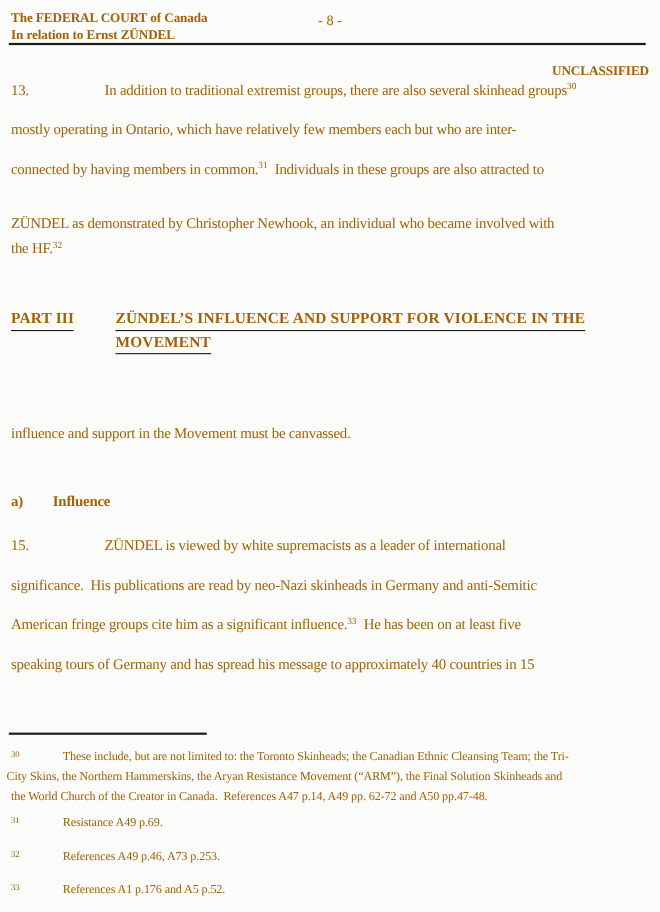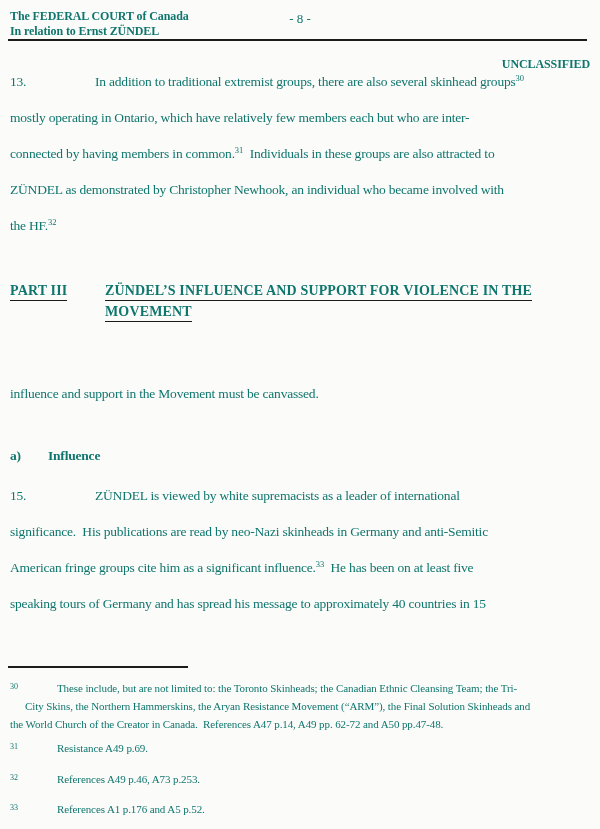--- a/index.html
+++ b/index.html
@@ -1,18 +1,18 @@
 <!DOCTYPE html>
 <html><head>
 <meta charset="utf-8">
 <style>
   html,body { margin:0; padding:0; background:#e8e8e6; }
   .page {
     position:relative; width:600px; height:829px;
-    background:#fbfbf9; color:#0f766e;
+    background:#fbfbf9; color:#a16207;
     font-family:"Liberation Serif","DejaVu Serif",serif;
     overflow:hidden;
   }
   .abs { position:absolute; white-space:pre; }
   
   .hdr { font-weight:bold; font-size:12px; letter-spacing:-0.1px; line-height:15px; }
   .pageno { font-size:13px; text-align:center; left:0; right:0; }
   .rule { position:absolute; background:#1c1c1c; }
   
   .bline { font-size:13.5px; letter-spacing:-0.2px; line-height:20px; }
@@ -34,39 +34,39 @@
 
   <div class="abs hdr" style="left:10px; top:9px;">The FEDERAL COURT of Canada</div>
   <div class="abs hdr" style="left:10px; top:24px;">In relation to Ernst ZÜNDEL</div>
   <div class="abs pageno" style="top:11px;">- 8 -</div>
   <div class="abs hdr" style="right:10px; top:9px;margin-top:48px;">UNCLASSIFIED</div>
   <div class="rule" style="left:8px; top:39px; width:579px; height:2px;"></div>
 
   <div class="abs bline" style="left:10px; top:72px;"><span class="pnum">13.</span><span>In addition to traditional extremist groups, there are also several skinhead groups</span><span class="sup">30</span></div>
   <div class="abs bline" style="left:10px; top:108px;"><span>mostly operating in Ontario, which have relatively few members each but who are inter-</span></div>
   <div class="abs bline" style="left:10px; top:144px;"><span>connected by having members in common.</span><span class="sup">31</span><span>  Individuals in these groups are also attracted to</span></div>
-  <div class="abs bline" style="left:10px; top:180px;"><span>ZÜNDEL as demonstrated by Christopher Newhook, an individual who became involved with</span></div>
+  <div class="abs bline" style="left:10px; top:193px;"><span>ZÜNDEL as demonstrated by Christopher Newhook, an individual who became involved with</span></div>
   <div class="abs bline" style="left:10px; top:216px;"><span>the HF.</span><span class="sup">32</span></div>
 
   <div class="abs part" style="left:10px; top:282px;"><span class="u">PART III</span></div>
   <div class="abs part" style="left:105px; top:282px;"><span class="u">ZÜNDEL’S INFLUENCE AND SUPPORT FOR VIOLENCE IN THE</span></div>
   <div class="abs part" style="left:105px; top:303px;"><span class="u">MOVEMENT</span></div>
 
   <div class="abs bline" style="left:10px; top:384px;"><span>influence and support in the Movement must be canvassed.</span></div>
 
   <div class="abs bline" style="left:10px; top:446px;"><span class="snum">a)</span><span class="bold">Influence</span></div>
 
   <div class="abs bline" style="left:10px; top:486px;"><span class="pnum">15.</span><span>ZÜNDEL is viewed by white supremacists as a leader of international</span></div>
   <div class="abs bline" style="left:10px; top:522px;"><span>significance.  His publications are read by neo-Nazi skinheads in Germany and anti-Semitic</span></div>
   <div class="abs bline" style="left:10px; top:558px;"><span>American fringe groups cite him as a significant influence.</span><span class="sup">33</span><span>  He has been on at least five</span></div>
   <div class="abs bline" style="left:10px; top:594px;"><span>speaking tours of Germany and has spread his message to approximately 40 countries in 15</span></div>
 
   <div class="rule" style="left:8px; top:666px; width:180px; height:2px;"></div>
 
   <div class="abs fnline" style="left:10px; top:681px;"><span class="fnnum">30</span><span>These include, but are not limited to: the Toronto Skinheads; the Canadian Ethnic Cleansing Team; the Tri-</span></div>
-  <div class="abs fnline" style="left:25px; top:699px;text-align:center;"><span>City Skins, the Northern Hammerskins, the Aryan Resistance Movement (“ARM”), the Final Solution Skinheads and</span></div>
+  <div class="abs fnline" style="left:6px; top:699px;text-align:center;"><span>City Skins, the Northern Hammerskins, the Aryan Resistance Movement (“ARM”), the Final Solution Skinheads and</span></div>
   <div class="abs fnline" style="left:10px; top:717px;"><span>the World Church of the Creator in Canada.  References A47 p.14, A49 pp. 62-72 and A50 pp.47-48.</span></div>
 
   <div class="abs fnline" style="left:10px; top:741px;"><span class="fnnum">31</span><span>Resistance A49 p.69.</span></div>
   <div class="abs fnline" style="left:10px; top:772px;"><span class="fnnum">32</span><span>References A49 p.46, A73 p.253.</span></div>
   <div class="abs fnline" style="left:10px; top:802px;"><span class="fnnum">33</span><span>References A1 p.176 and A5 p.52.</span></div>
 
 </div>
 
 </body></html>

